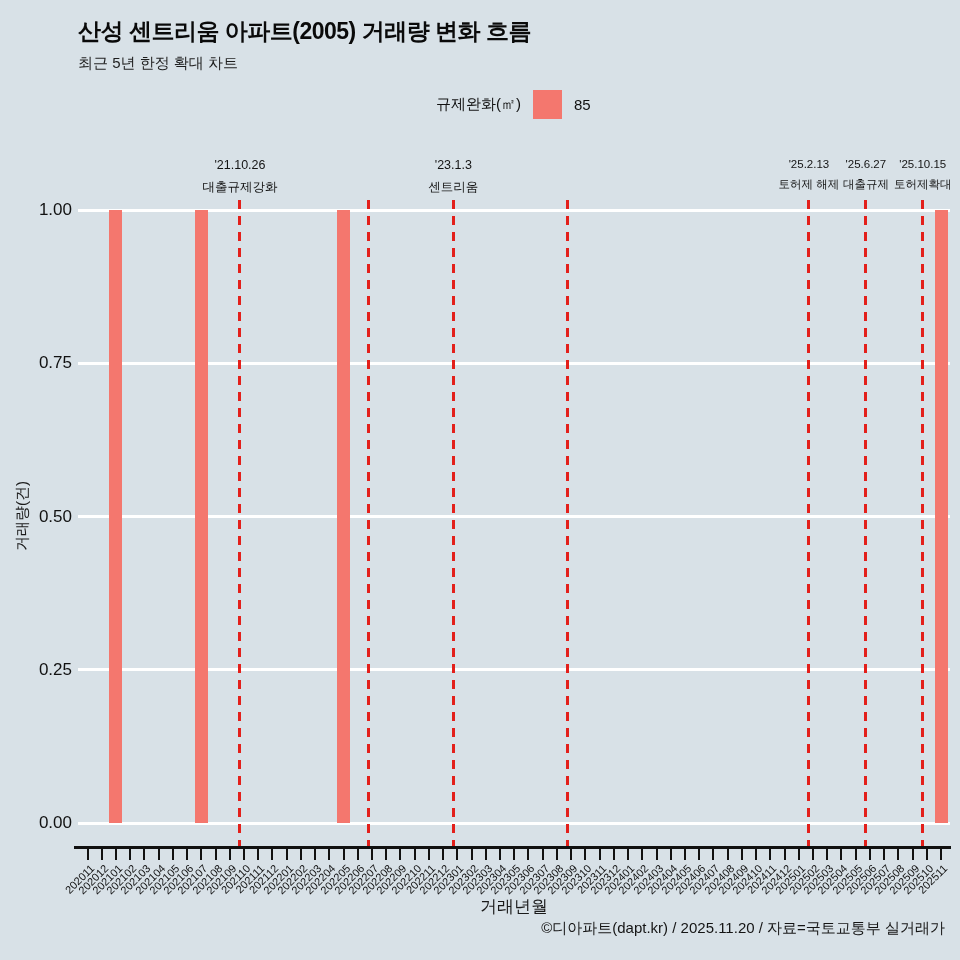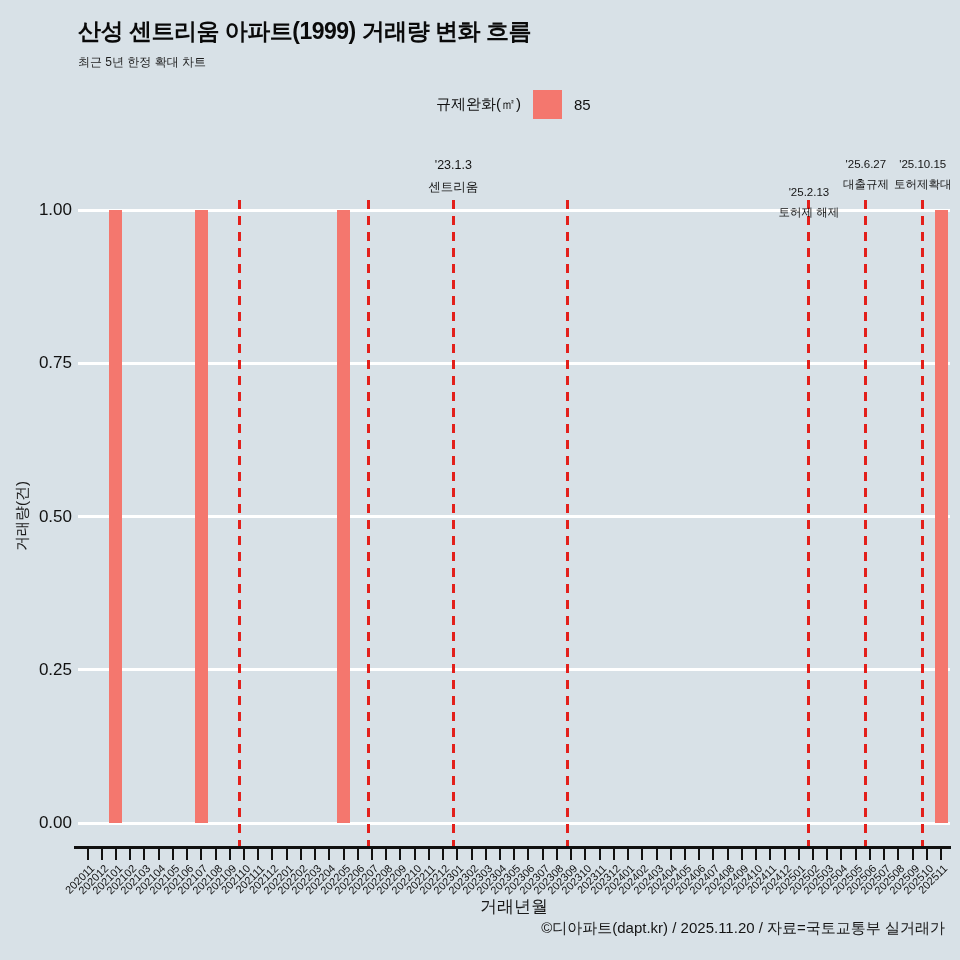--- a/index.html
+++ b/index.html
@@ -3,21 +3,21 @@
 <meta charset="utf-8">
 <style>
   html,body{margin:0;padding:0;}
   body{
     width:960px;height:960px;overflow:hidden;position:relative;
     background:#d8e1e7;
     font-family:"Liberation Sans","DejaVu Sans",sans-serif;
     color:#141414;
   }
   .title{position:absolute;left:78px;top:16px;font-size:23px;font-weight:bold;color:#0a0a0a;letter-spacing:-0.5px;white-space:nowrap;}
-  .subtitle{position:absolute;left:78px;top:54px;font-size:12px;color:#1e1e1e;white-space:nowrap;}
+  .subtitle{position:absolute;left:78px;top:54px;font-size:15px;color:#1e1e1e;white-space:nowrap;}
   .legend{position:absolute;left:436px;top:90px;display:flex;align-items:center;gap:12px;font-size:15px;color:#111;}
   .legend-swatch{width:29px;height:29px;display:inline-block;}
   .plot{position:absolute;inset:0;}
   .gridline{position:absolute;height:3px;background:#ffffff;}
   .ytick{position:absolute;font-size:17px;color:#111;white-space:nowrap;}
   .xtickmark{position:absolute;width:2px;height:11px;background:#111;}
   .xlabel{position:absolute;width:150px;text-align:right;font-size:11px;color:#111;white-space:nowrap;transform-origin:100% 0;transform:rotate(-45deg);}
   .axis-x{position:absolute;left:74px;top:846px;width:877px;height:2.5px;background:#111;}
   .bar{position:absolute;width:13px;}
   .eline{position:absolute;width:3px;background:repeating-linear-gradient(to bottom,#e3201b 0 9px,rgba(0,0,0,0) 9px 16px);}
@@ -25,21 +25,21 @@
   .eann.small{font-size:11.5px;}
   .eann .edate{margin-bottom:7px;white-space:nowrap;}
   .eann .elabel{white-space:nowrap;}
   .y-title{position:absolute;left:22px;top:516px;transform:translate(-50%,-50%) rotate(-90deg);font-size:15px;color:#1a1a1a;white-space:nowrap;}
   .x-title{position:absolute;left:514px;top:895px;transform:translateX(-50%);font-size:17px;color:#1a1a1a;white-space:nowrap;}
   .footer{position:absolute;right:15px;top:919px;font-size:15px;color:#141414;white-space:nowrap;}
 </style>
 </head>
 <body style="background: rgb(216, 225, 231);">
 
-<div class="title">산성 센트리움 아파트(1999) 거래량 변화 흐름</div>
+<div class="title">산성 센트리움 아파트(2005) 거래량 변화 흐름</div>
 <div class="subtitle">최근 5년 한정 확대 차트</div>
 
 <div class="legend">
   <span>규제완화(㎡)</span>
   <span class="legend-swatch" style="background: rgb(244, 119, 110);"></span>
   <span>85</span>
 </div>
 
 <div class="plot" id="plot">
     <div class="gridline" style="left: 78px; top: 821.5px; width: 872px; background: rgb(255, 255, 255);"></div>
@@ -172,29 +172,33 @@
     <div class="xlabel" style="left: 762.55px; top: 862px;">202509</div>
     <div class="xtickmark" style="left: 925.775px; top: 849px; background: rgb(17, 17, 17);"></div>
     <div class="xlabel" style="left: 776.775px; top: 862px;">202510</div>
     <div class="xtickmark" style="left: 940px; top: 849px; background: rgb(17, 17, 17);"></div>
     <div class="xlabel" style="left: 791px; top: 862px;">202511</div>
     <div class="bar" style="left: 109.45px; top: 210px; height: 613px; background: rgb(244, 119, 110);"></div>
     <div class="bar" style="left: 194.8px; top: 210px; height: 613px; background: rgb(244, 119, 110);"></div>
     <div class="bar" style="left: 337.05px; top: 210px; height: 613px; background: rgb(244, 119, 110);"></div>
     <div class="bar" style="left: 934.5px; top: 210px; height: 613px; background: rgb(244, 119, 110);"></div>
     <div class="eline" style="left: 238.475px; top: 200px; height: 647px;"></div>
+    <div class="eann" style="left: 129.975px; top: 158px;">
+      <div class="edate">'21.10.26</div>
+      <div class="elabel">대출규제강화</div>
+    </div>
     <div class="eline" style="left: 366.5px; top: 200px; height: 647px;"></div>
     <div class="eline" style="left: 451.85px; top: 200px; height: 647px;"></div>
     <div class="eann" style="left: 343.35px; top: 158px;">
       <div class="edate">'23.1.3</div>
       <div class="elabel">센트리움</div>
     </div>
     <div class="eline" style="left: 565.65px; top: 200px; height: 647px;"></div>
     <div class="eline" style="left: 807.475px; top: 200px; height: 647px;"></div>
-    <div class="eann small" style="left: 698.975px; top: 158px; margin-top: 28px;">
+    <div class="eann small" style="left: 698.975px; top: 158px;">
       <div class="edate">'25.2.13</div>
       <div class="elabel">토허제 해제</div>
     </div>
     <div class="eline" style="left: 864.375px; top: 200px; height: 647px;"></div>
     <div class="eann small" style="left: 755.875px; top: 158px;">
       <div class="edate">'25.6.27</div>
       <div class="elabel">대출규제</div>
     </div>
     <div class="eline" style="left: 921.275px; top: 200px; height: 647px;"></div>
     <div class="eann small" style="left: 812.775px; top: 158px;">

